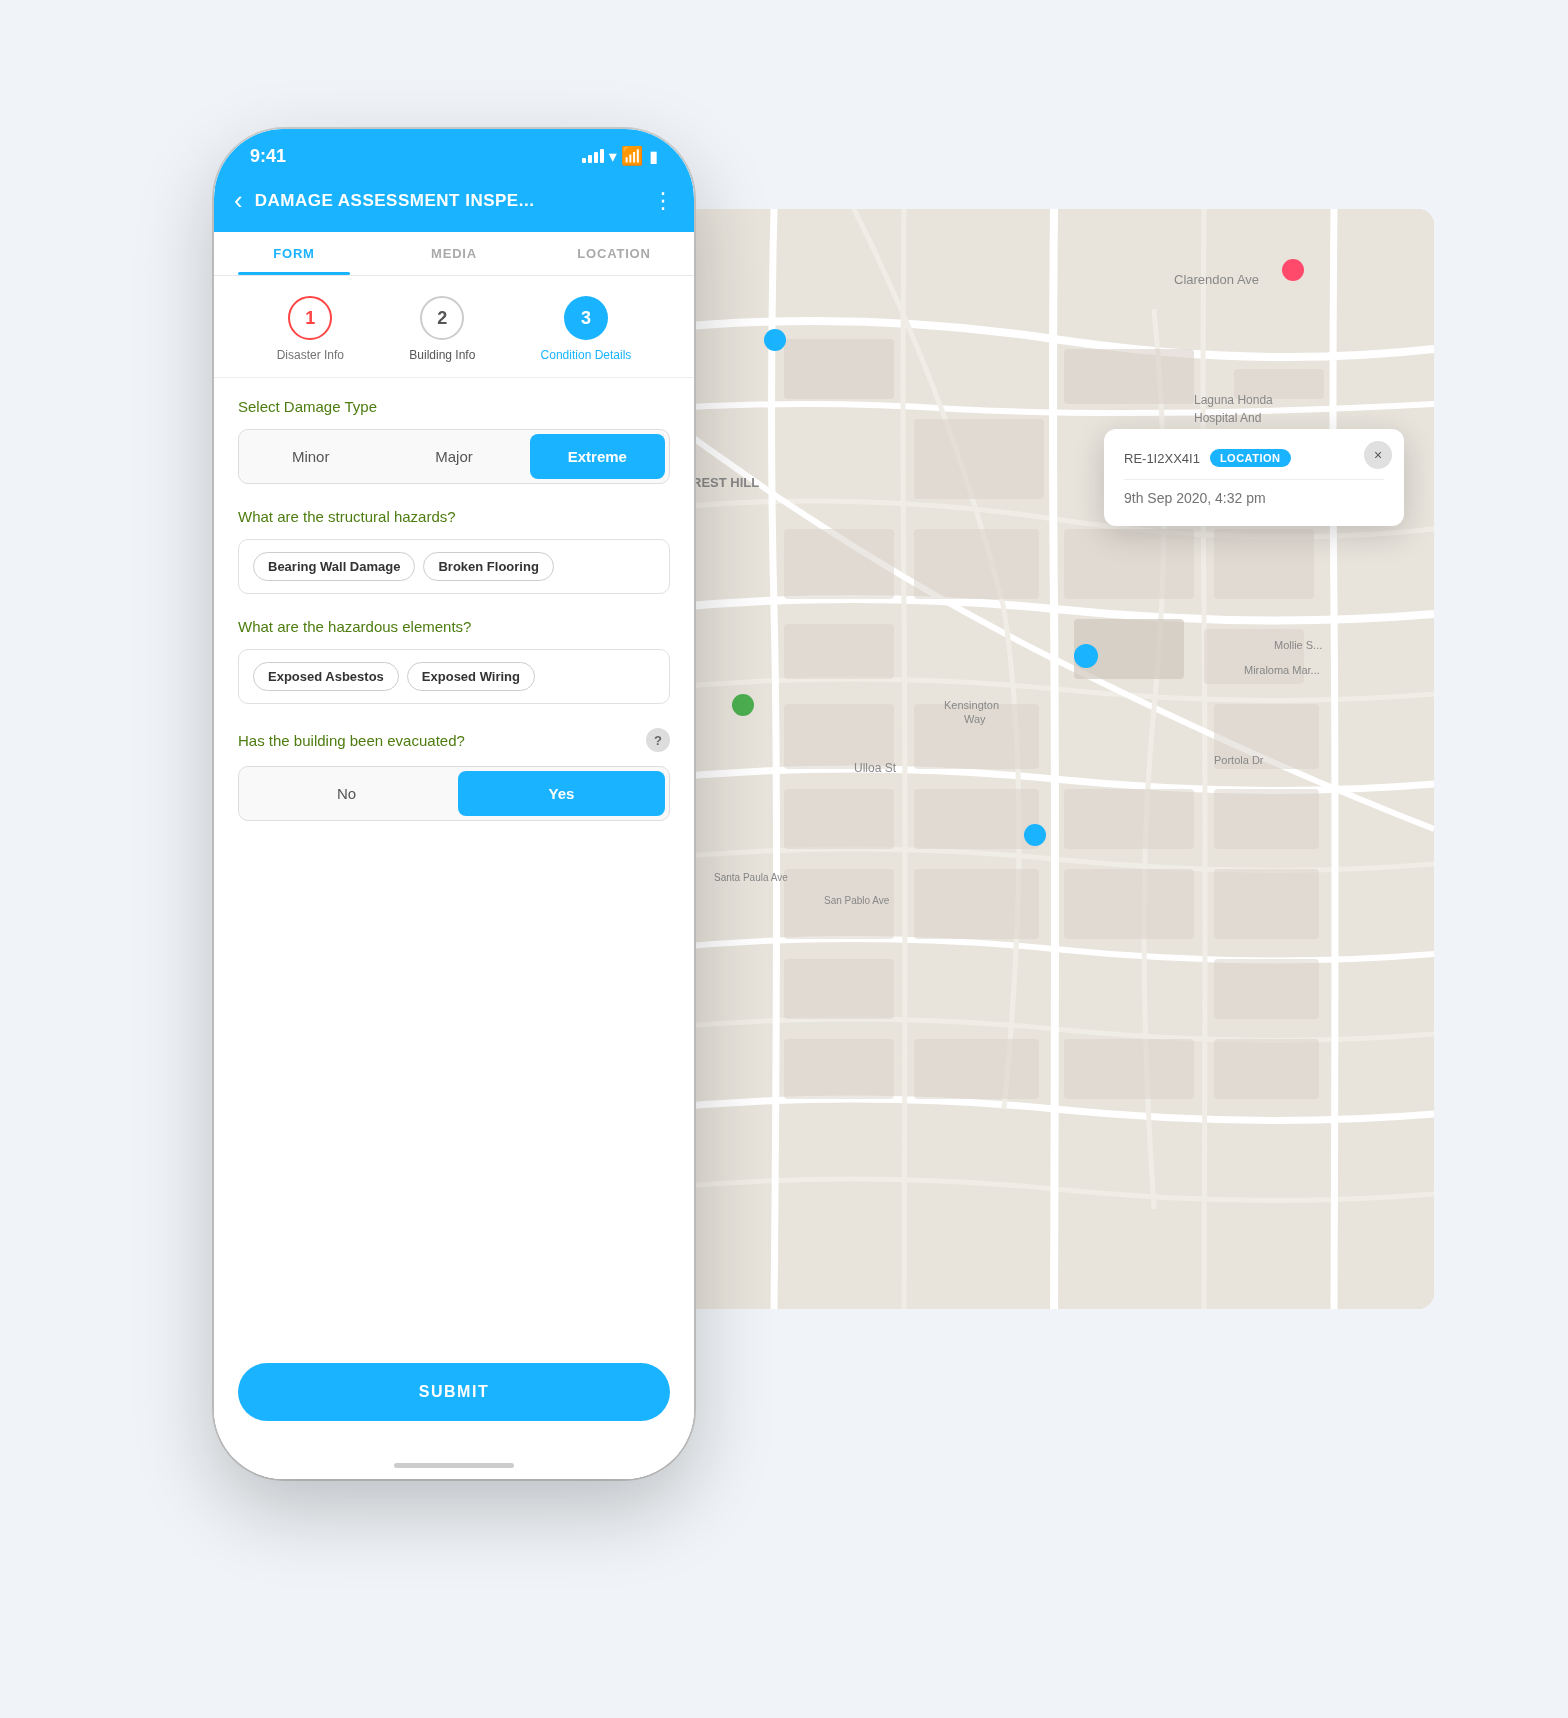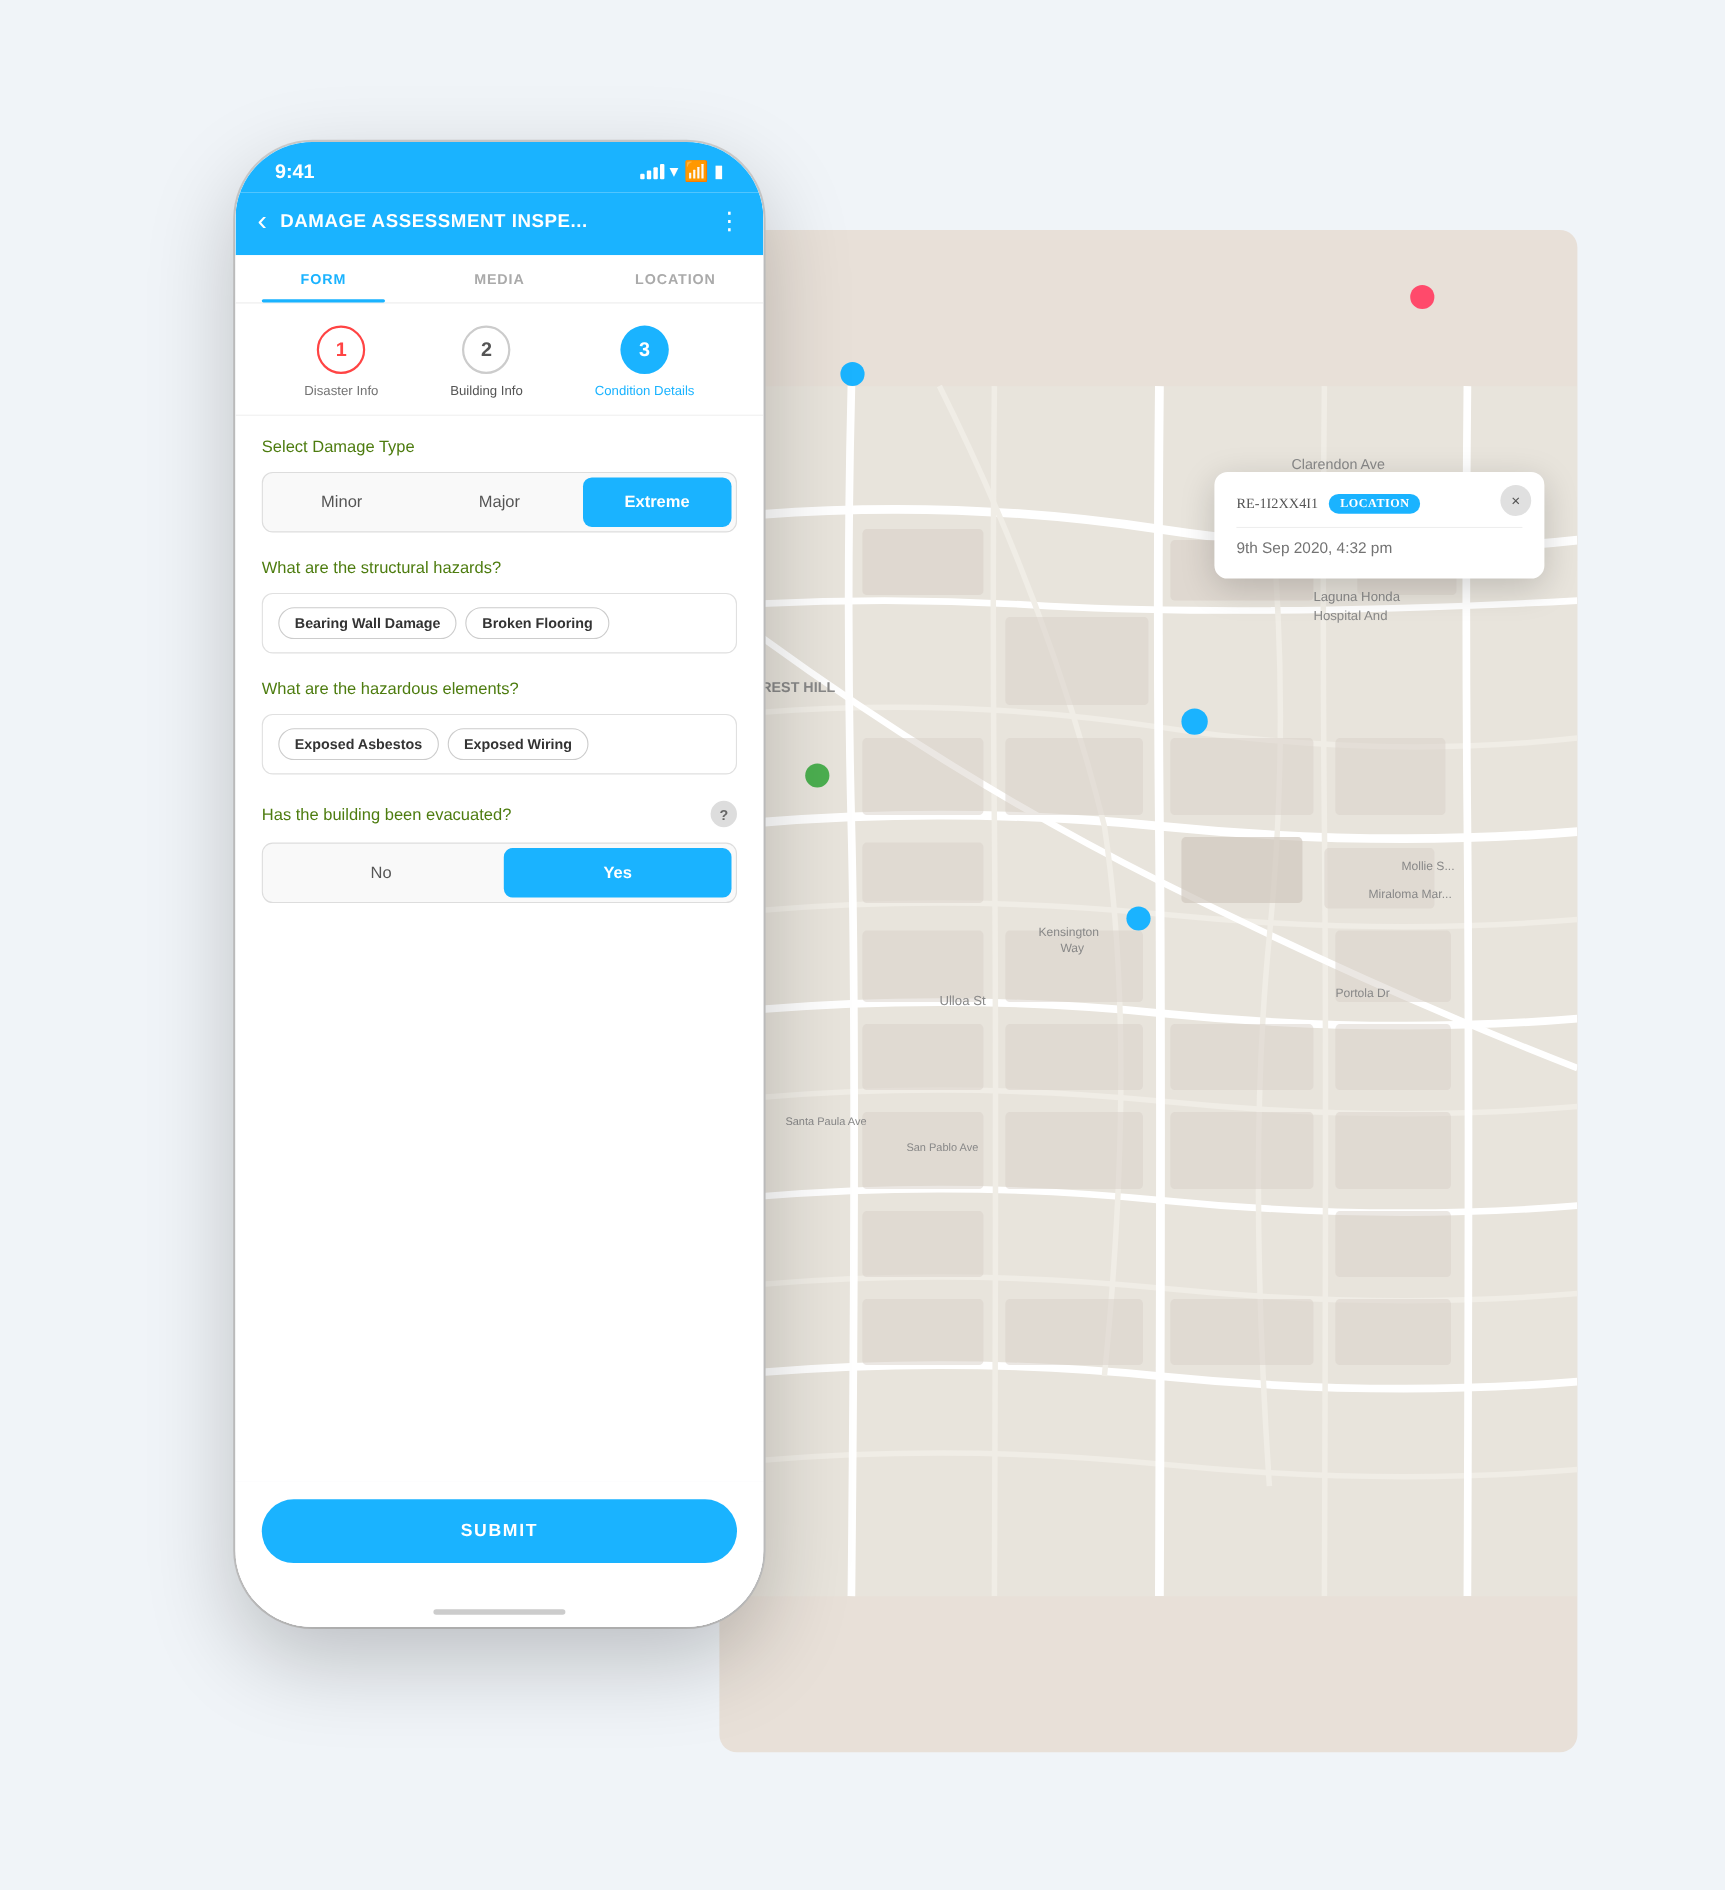--- a/index.html
+++ b/index.html
@@ -20,21 +20,21 @@
       width: 1300px;
       height: 1500px;
     }
 
     
     .map-bg {
       position: absolute;
       right: 0;
       top: 100px;
       width: 780px;
-      height: 1384px;
+      height: 1100px;
       background: #e8e0d8;
       border-radius: 16px;
       overflow: hidden;
     }
 
     .map-svg {
       width: 100%;
       height: 100%;
     }
 
@@ -65,21 +65,20 @@
       cursor: pointer;
       font-size: 14px;
       color: #555;
     }
 
     .popup-header {
       display: flex;
       align-items: center;
       gap: 10px;
       margin-bottom: 12px;
-      font-family: Liberation Serif, serif;
     }
 
     .popup-badge {
       background: #1ab3ff;
       color: white;
       font-size: 11px;
       font-weight: 700;
       padding: 3px 10px;
       border-radius: 20px;
       letter-spacing: 0.5px;

